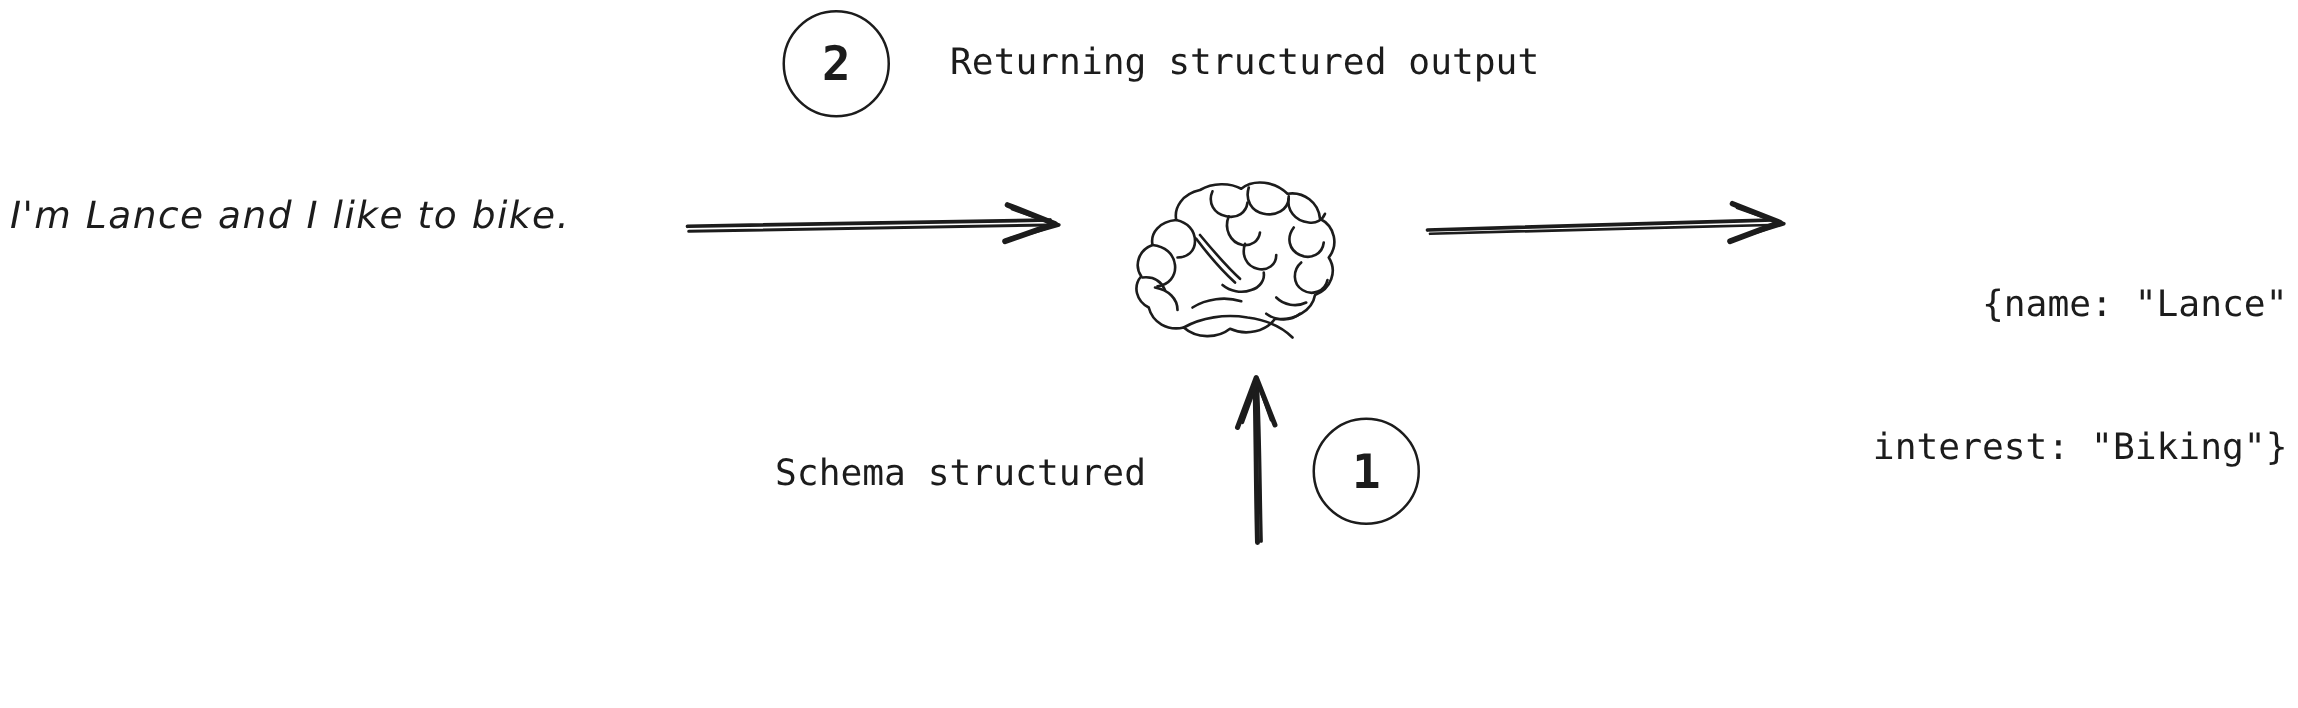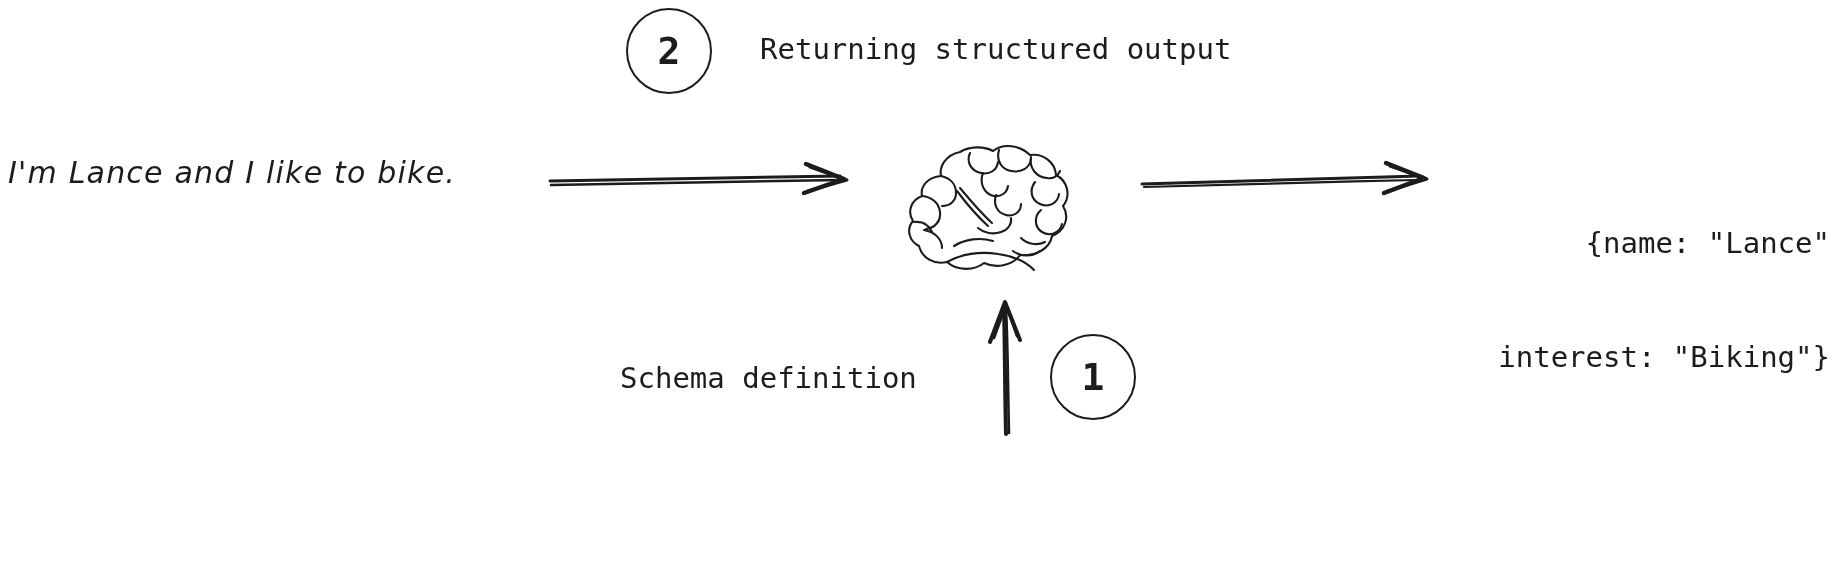--- a/index.html
+++ b/index.html
@@ -140,21 +140,21 @@
       <path d="M246,11 L284,26 L244,41" stroke="#1c1c1c" stroke-width="4.5" fill="none" stroke-linecap="round" stroke-linejoin="round"></path>
       <path d="M250,14 L287,27 L248,39" stroke="#1c1c1c" stroke-width="3" fill="none" stroke-linecap="round" stroke-linejoin="round"></path>
     </svg>
   </div>
 
   <div class="abs mono-block ta-right" style="left:1380px; top:148px; width:450px;">
     <div>{name: "Lance"</div>
     <div>interest: "Biking"}</div>
   </div>
 
-  <div class="abs mono" style="left:620px; top:361px;">Schema definition</div>
+  <div class="abs mono" style="left:620px; top:361px;">Schema structured</div>
 
   <div class="abs" style="left:980px; top:296px; width:56px; height:140px;">
     <svg width="56" height="140" viewBox="0 0 56 140">
       <path d="M26,138 C25,100 25,55 24,10" stroke="#1c1c1c" stroke-width="4" fill="none" stroke-linecap="round"></path>
       <path d="M29,137 C28,99 28,54 26,12" stroke="#1c1c1c" stroke-width="2.6" fill="none" stroke-linecap="round"></path>
       <path d="M10,46 L25,6 L40,44" stroke="#1c1c1c" stroke-width="4" fill="none" stroke-linecap="round" stroke-linejoin="round"></path>
       <path d="M14,42 L26,9 L37,40" stroke="#1c1c1c" stroke-width="2.6" fill="none" stroke-linecap="round" stroke-linejoin="round"></path>
     </svg>
   </div>
 

